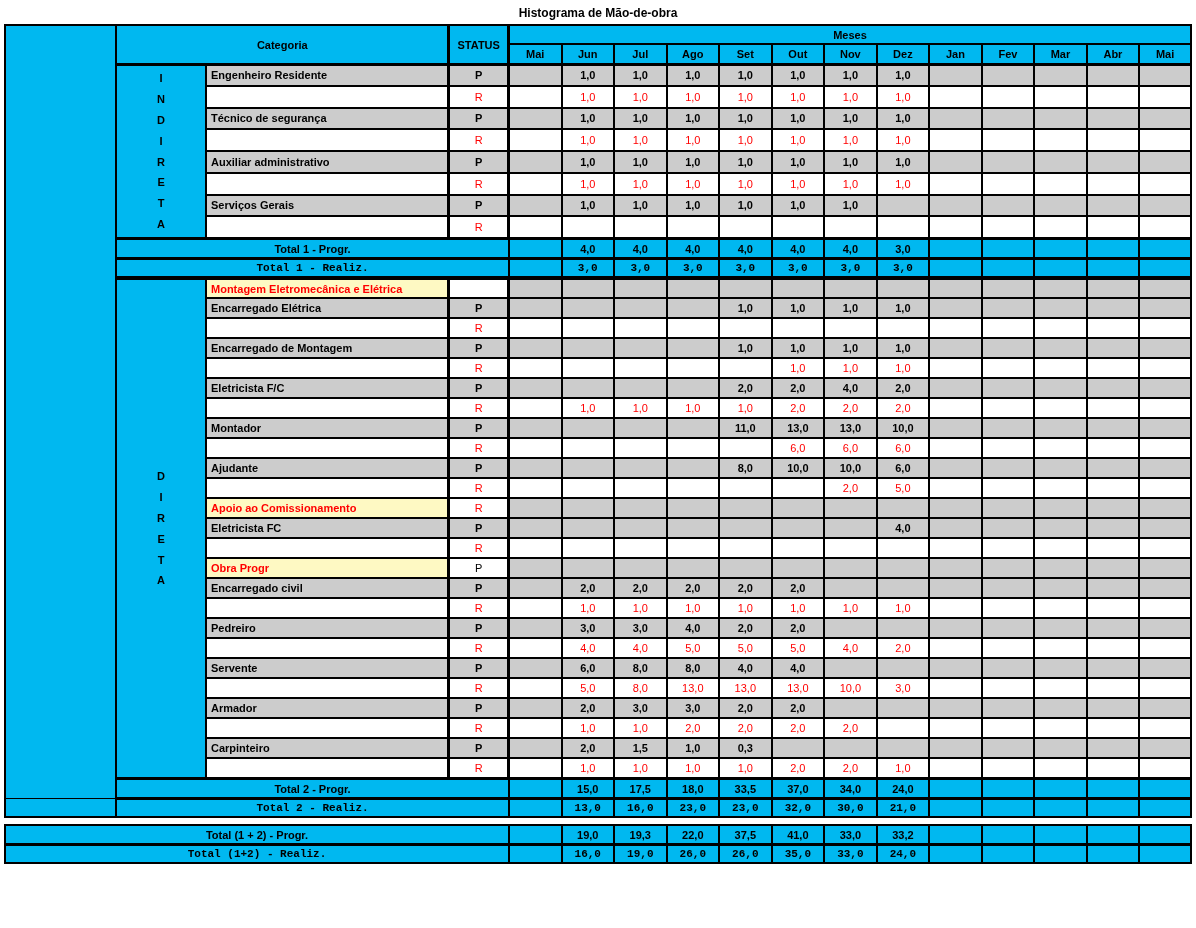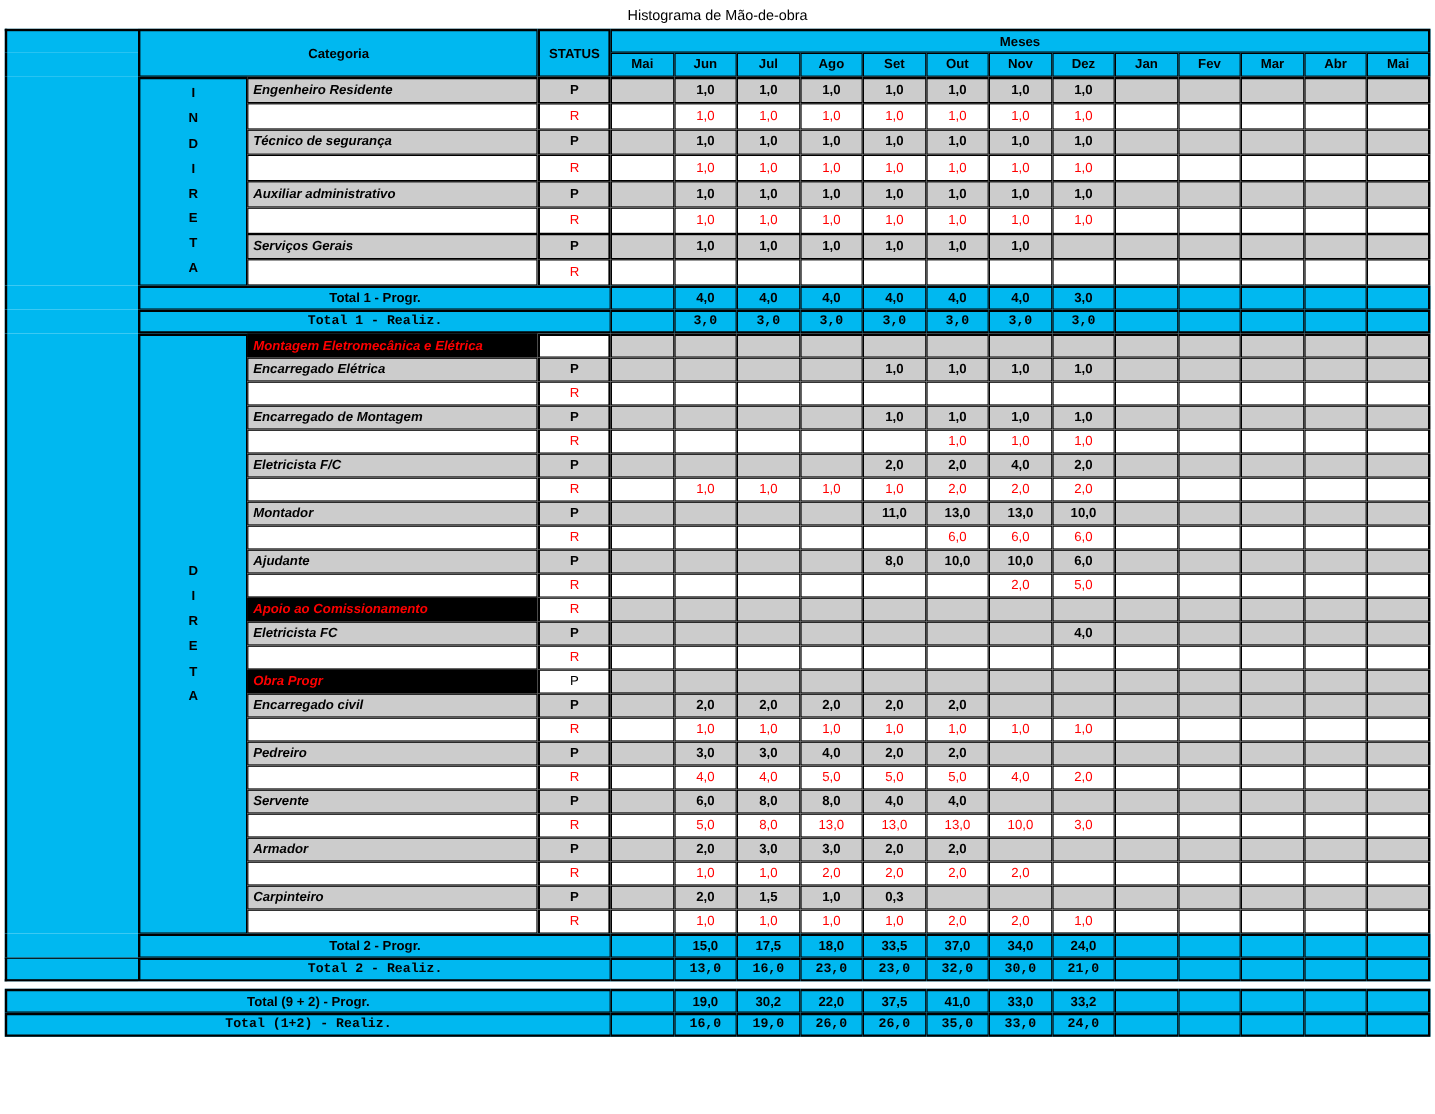--- a/index.html
+++ b/index.html
@@ -1,24 +1,24 @@
 <!DOCTYPE html>
 <html><head>
 <meta charset="utf-8">
 <style>
   body { background:#fff; font-family: Arial, sans-serif; font-size:11px; margin:0; padding:4px; }
-  .title { text-align:center; font-weight:normal; font-size:12px; padding:2px 0 4px 0; }
+  .title { text-align:center; font-weight:bold; font-size:12px; padding:2px 0 4px 0; }
   table.main { border-collapse:separate; border-spacing:0; width:1188px; table-layout:fixed; }
   table.main td, table.main th { border:1px solid #000; padding:2px 4px; height:20px; box-sizing:border-box; overflow:hidden; white-space:nowrap; }
   .cyan { background:#00B8F0; }
   .gray { background:#CCCCCC; }
   .white { background:#FFFFFF; }
-  .green { background:#000000; }
+  .green { background:#fef9c3; }
   .center { text-align:center; }
-  .left { text-align:left;font-style:italic; }
+  .left { text-align:left; }
   .bold { font-weight:bold; }
   .red { color:red; }
   .vlabel { text-align:center; vertical-align:middle; font-weight:bold; line-height:1.9; padding:0; }
   .noborder-b { border-bottom:0 !important; }
   .noborder-r { border-right:0 !important; }
   .noborder-tb { border-top:0 !important; border-bottom:0 !important; }
   .gap { background:#fff; border:0 !important; padding:0 !important; height:6px !important; }
   .thick-lr { border-left:2px solid #000 !important; border-right:2px solid #000 !important; }
   .thick-l { border-left:2px solid #000 !important; }
   .thick-r { border-right:2px solid #000 !important; }
@@ -723,24 +723,24 @@
         <td class="cyan center bold thick-t thick-b"></td>
         <td class="cyan center bold thick-t thick-b"></td>
         <td class="cyan center bold thick-t thick-b thick-r"></td>
 </tr>
 
 <tr>
         <td class="gap" colspan="17"></td>
       </tr>
 
 <tr>
-  <td class="cyan center bold thick-l thick-t" colspan="4">Total (9 + 2) - Progr.</td>
+  <td class="cyan center bold thick-l thick-t" colspan="4">Total (1 + 2) - Progr.</td>
   <td class="cyan center bold thick-t"></td>
         <td class="cyan center bold thick-t">19,0</td>
-        <td class="cyan center bold thick-t">30,2</td>
+        <td class="cyan center bold thick-t">19,3</td>
         <td class="cyan center bold thick-t">22,0</td>
         <td class="cyan center bold thick-t">37,5</td>
         <td class="cyan center bold thick-t">41,0</td>
         <td class="cyan center bold thick-t">33,0</td>
         <td class="cyan center bold thick-t">33,2</td>
         <td class="cyan center bold thick-t"></td>
         <td class="cyan center bold thick-t"></td>
         <td class="cyan center bold thick-t"></td>
         <td class="cyan center bold thick-t"></td>
         <td class="cyan center bold thick-t thick-r"></td>

